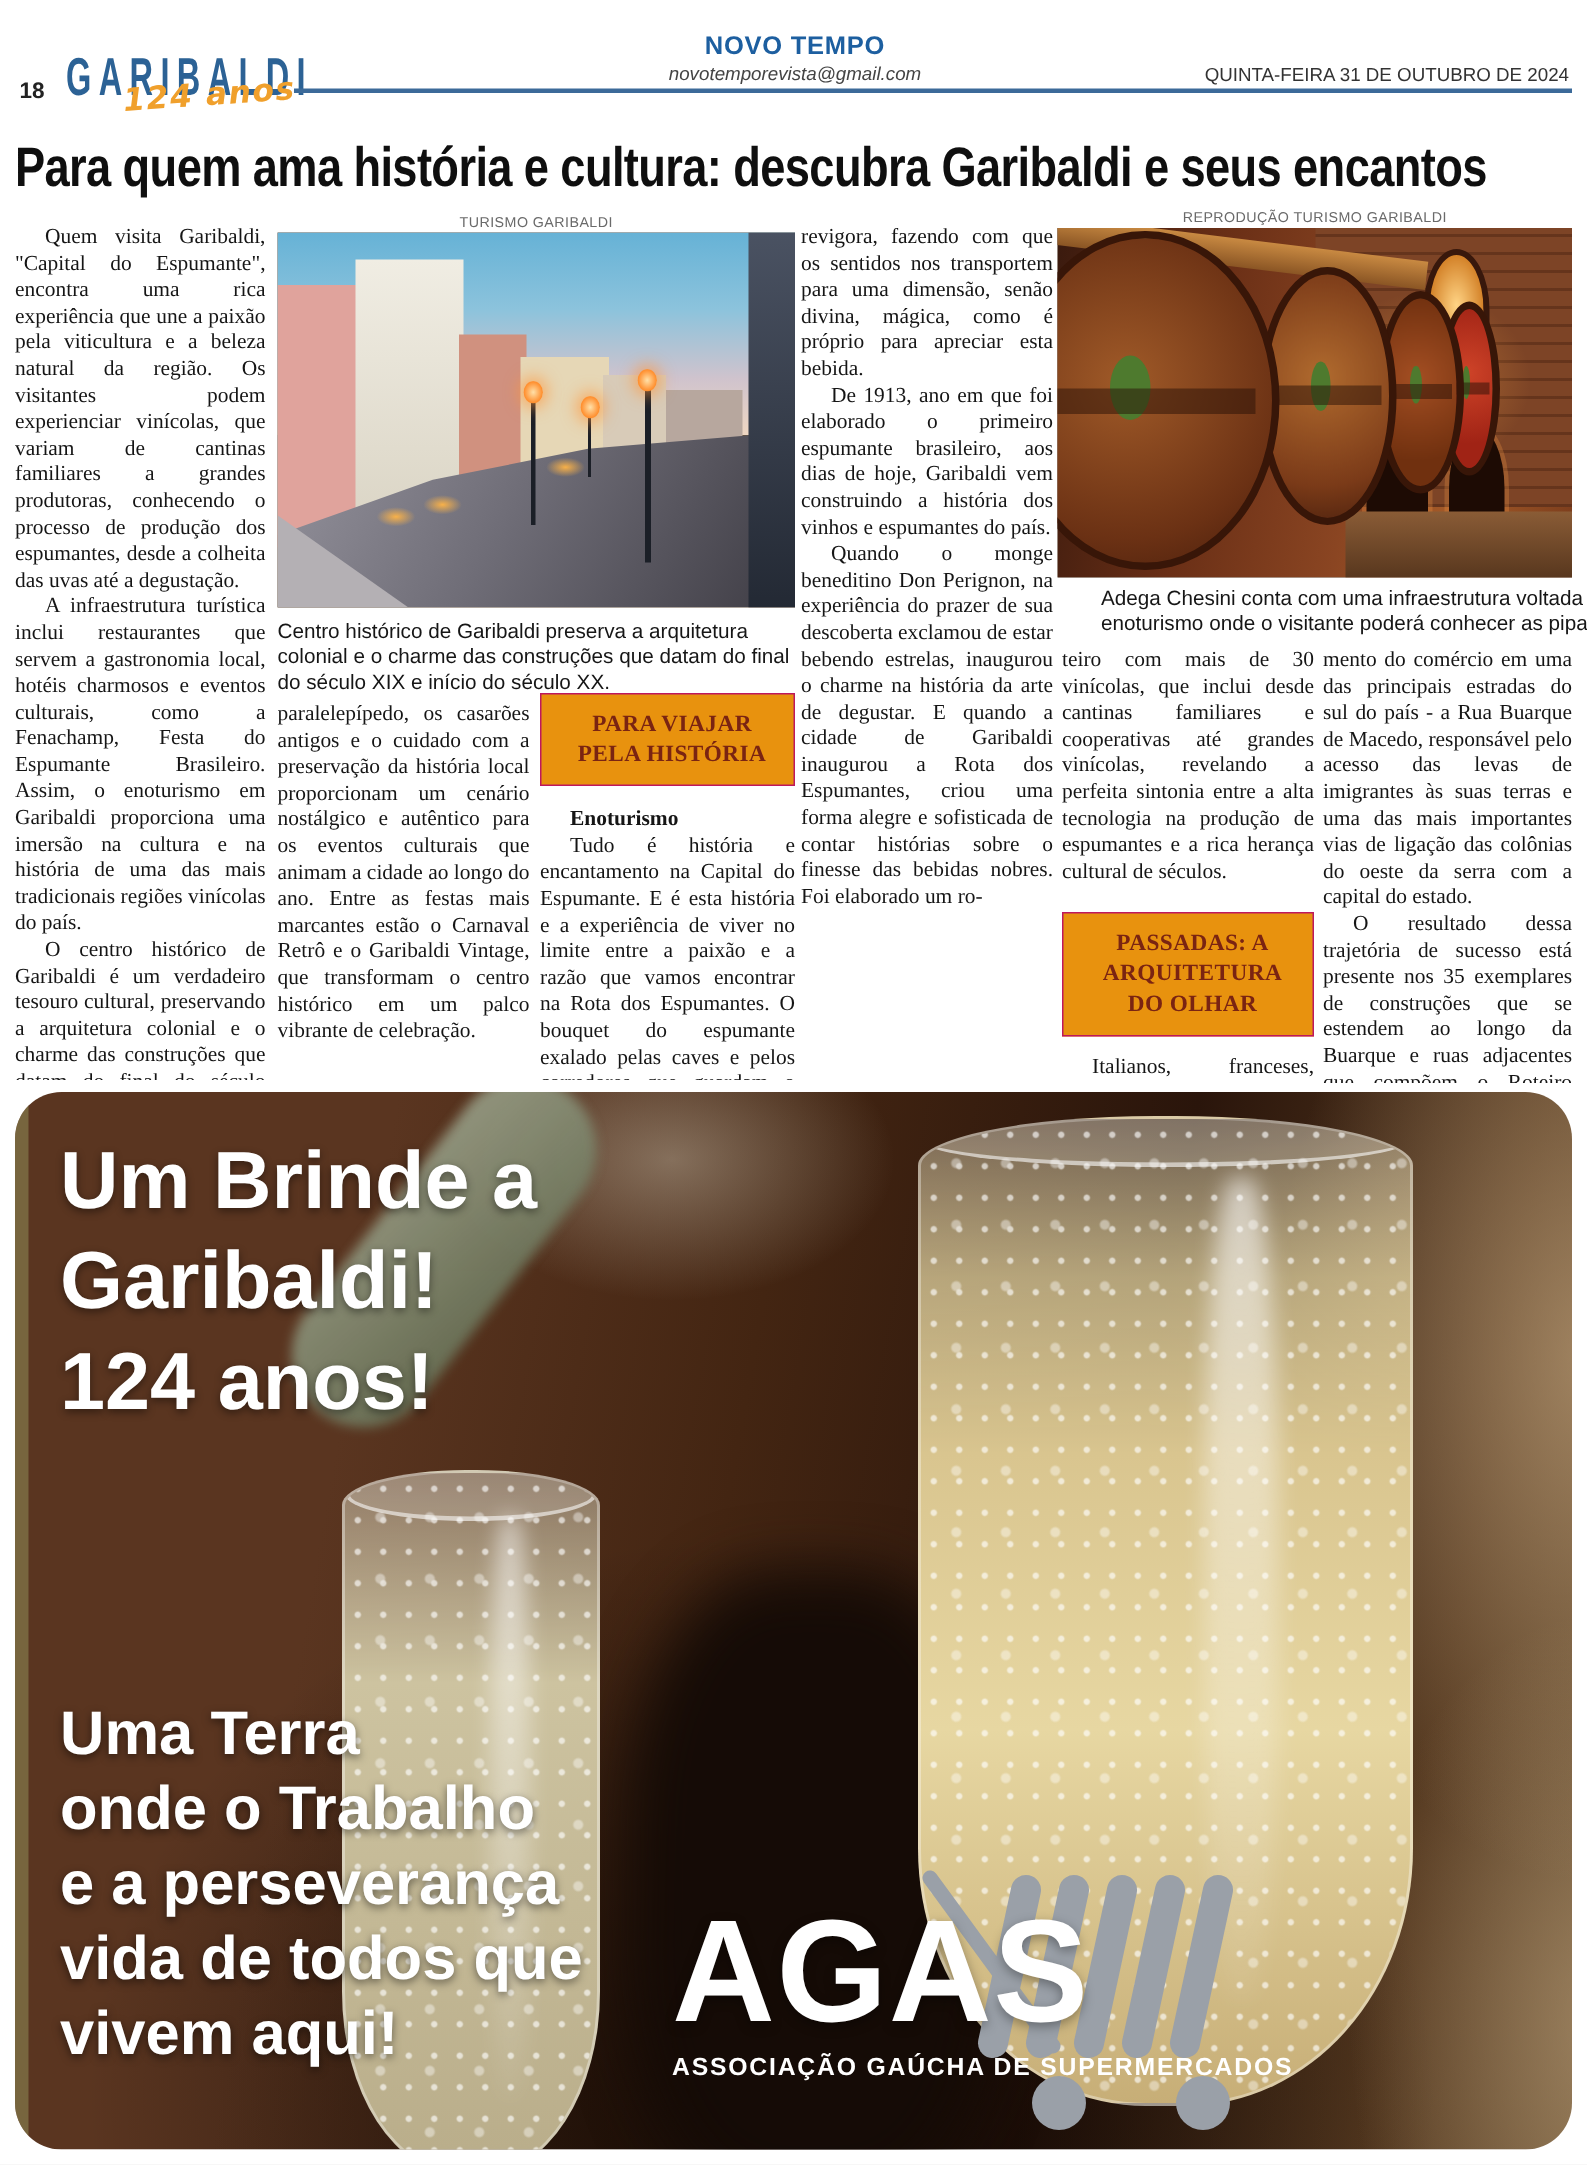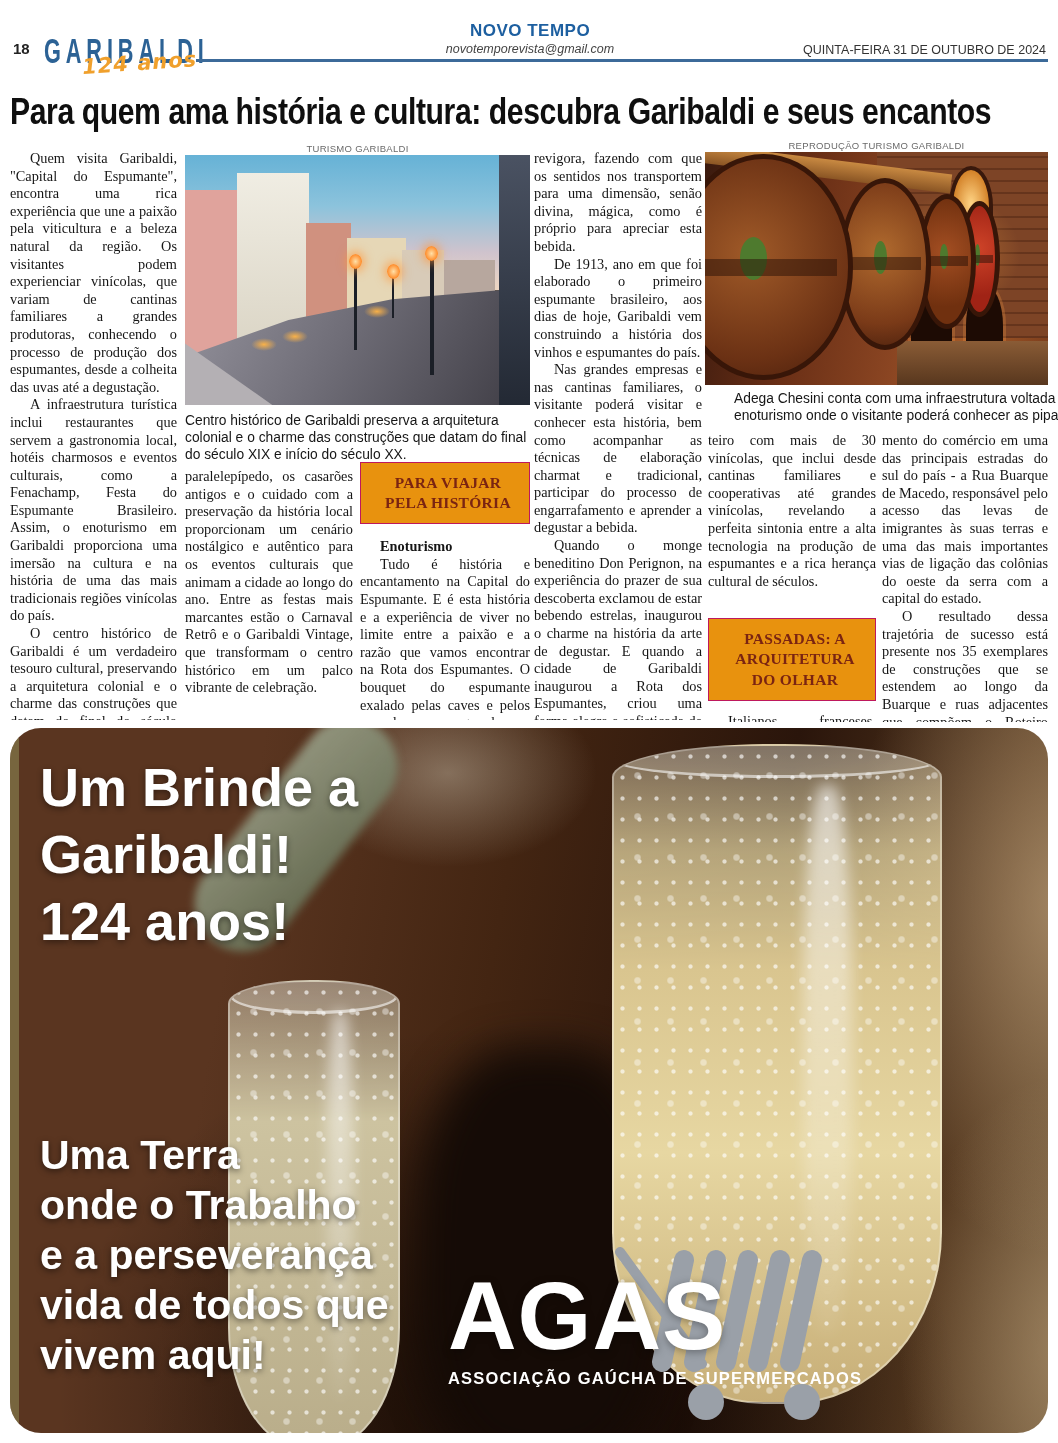--- a/index.html
+++ b/index.html
@@ -1,20 +1,20 @@
 <!DOCTYPE html>
 <html lang="pt-BR"><head>
 <meta charset="utf-8">
 <style>
   * { margin:0; padding:0; box-sizing:border-box; }
   body { background:#e9e9e9; font-family:"Liberation Serif", serif; }
   .page { position:relative; width:1058px; height:1443px; background:#ffffff; margin:0 auto; overflow:hidden; }
 
   
-  .pagenum { position:absolute; left:13px; top:40px; font:700 15px "Liberation Sans",sans-serif; color:#222;text-align:center; }
+  .pagenum { position:absolute; left:13px; top:52px; font:700 15px "Liberation Sans",sans-serif; color:#222;text-align:center; }
   .masthead { position:absolute; left:44px; top:31px; font:800 31px "Liberation Sans",sans-serif;
               letter-spacing:7px; color:#2c6295; transform:scale(.70,1.15); transform-origin:0 0; white-space:nowrap; }
   .masthead-sub { position:absolute; left:82px; top:51px; font:italic 700 21px "DejaVu Sans",sans-serif;
               color:#f0a02c; transform:rotate(-4deg); letter-spacing:1px; white-space:nowrap; }
   .np-name { position:absolute; left:380px; top:21px; width:300px; text-align:center;
               font:700 17px "Liberation Sans",sans-serif; color:#1d5fa0; letter-spacing:.5px; }
   .np-mail { position:absolute; left:380px; top:42px; width:300px; text-align:center;
               font:italic 12.5px "Liberation Sans",sans-serif; color:#444; }
   .np-date { position:absolute; right:12px; top:43px; font:12.5px "Liberation Sans",sans-serif; color:#333;text-align:center; }
   .hrule   { position:absolute; left:196px; right:10px; top:59px; height:3px; background:#3c6a99; }
@@ -34,21 +34,21 @@
   .c2 { left:185px; top:468px; height:252px; width:168px; }
   .c3 { left:360px; top:462px; height:258px; width:170px; }
   .c4 { left:534px; top:150px; height:570px; width:168px; }
   .c5 { left:708px; top:432px; height:290px; width:168px; }
   .c6 { left:882px; top:432px; height:290px; width:166px; }
 
   .sectbox { background:#e8920e; border:1px solid #be185d; color:#7a2412;
              font:700 15.5px/1.3 "Liberation Serif",serif; letter-spacing:.3px;
              padding:10px 8px 10px 14px; text-align:center; }
   .c3 .sectbox { margin-bottom:14px; }
-  .c5 .sectbox { margin:28px 0 12px 0;font-family:Liberation Serif, serif; }
+  .c5 .sectbox { margin:18px 0 12px 0;font-family:Liberation Serif, serif; }
 
   
   .credit { position:absolute; font:9.5px "Liberation Sans",sans-serif; color:#6a6a6a;
             letter-spacing:.3px; text-align:center; }
   .cap { position:absolute; font:13.8px/17px "Liberation Sans",sans-serif; color:#161616; text-align:left; }
 
   .photo { position:absolute; overflow:hidden; background:#654; }
   .ph1 { left:185px; top:155px; width:345px; height:250px; }
   .ph2 { left:705px; top:152px; width:343px; height:233px; }
   .photo > div { position:absolute; }
@@ -213,21 +213,20 @@
 
   <div class="col c3">
     <div class="sectbox">PARA VIAJAR PELA HISTÓRIA</div>
     <p class="sub">Enoturismo</p>
     <p>Tudo é história e encantamento na Capital do Espumante. E é esta história e a experiência de viver no limite entre a paixão e a razão que vamos encontrar na Rota dos Espumantes. O bouquet do espumante exalado pelas caves e pelos corredores que guardam o mosto da uva nos</p>
   </div>
 
   <div class="col c4">
     <p class="cont">revigora, fazendo com que os sentidos nos transportem para uma dimensão, senão divina, mágica, como é próprio para apreciar esta bebida.</p>
     <p>De 1913, ano em que foi elaborado o primeiro espumante brasileiro, aos dias de hoje, Garibaldi vem construindo a história dos vinhos e espumantes do país.</p>
-    <p>Nas grandes empresas e nas cantinas familiares, o visitante poderá visitar e conhecer esta história, bem como acompanhar as técnicas de elaboração charmat e tradicional, participar do processo de engarrafamento e aprender a degustar a bebida.</p>
     <p>Quando o monge beneditino Don Perignon, na experiência do prazer de sua descoberta exclamou de estar bebendo estrelas, inaugurou o charme na história da arte de degustar. E quando a cidade de Garibaldi inaugurou a Rota dos Espumantes, criou uma forma alegre e sofisticada de contar histórias sobre o finesse das bebidas nobres. Foi elaborado um ro-</p>
   </div>
 
   <div class="col c5">
     <p class="cont">teiro com mais de 30 vinícolas, que inclui desde cantinas familiares e cooperativas até grandes vinícolas, revelando a perfeita sintonia entre a alta tecnologia na produção de espumantes e a rica herança cultural de séculos.</p>
     <div class="sectbox">PASSADAS: A ARQUITETURA DO OLHAR</div>
     <p>Italianos, franceses, sírios, tropeiros mascates e artesãos experimentaram o floresci-</p>
   </div>
 
   <div class="col c6">

